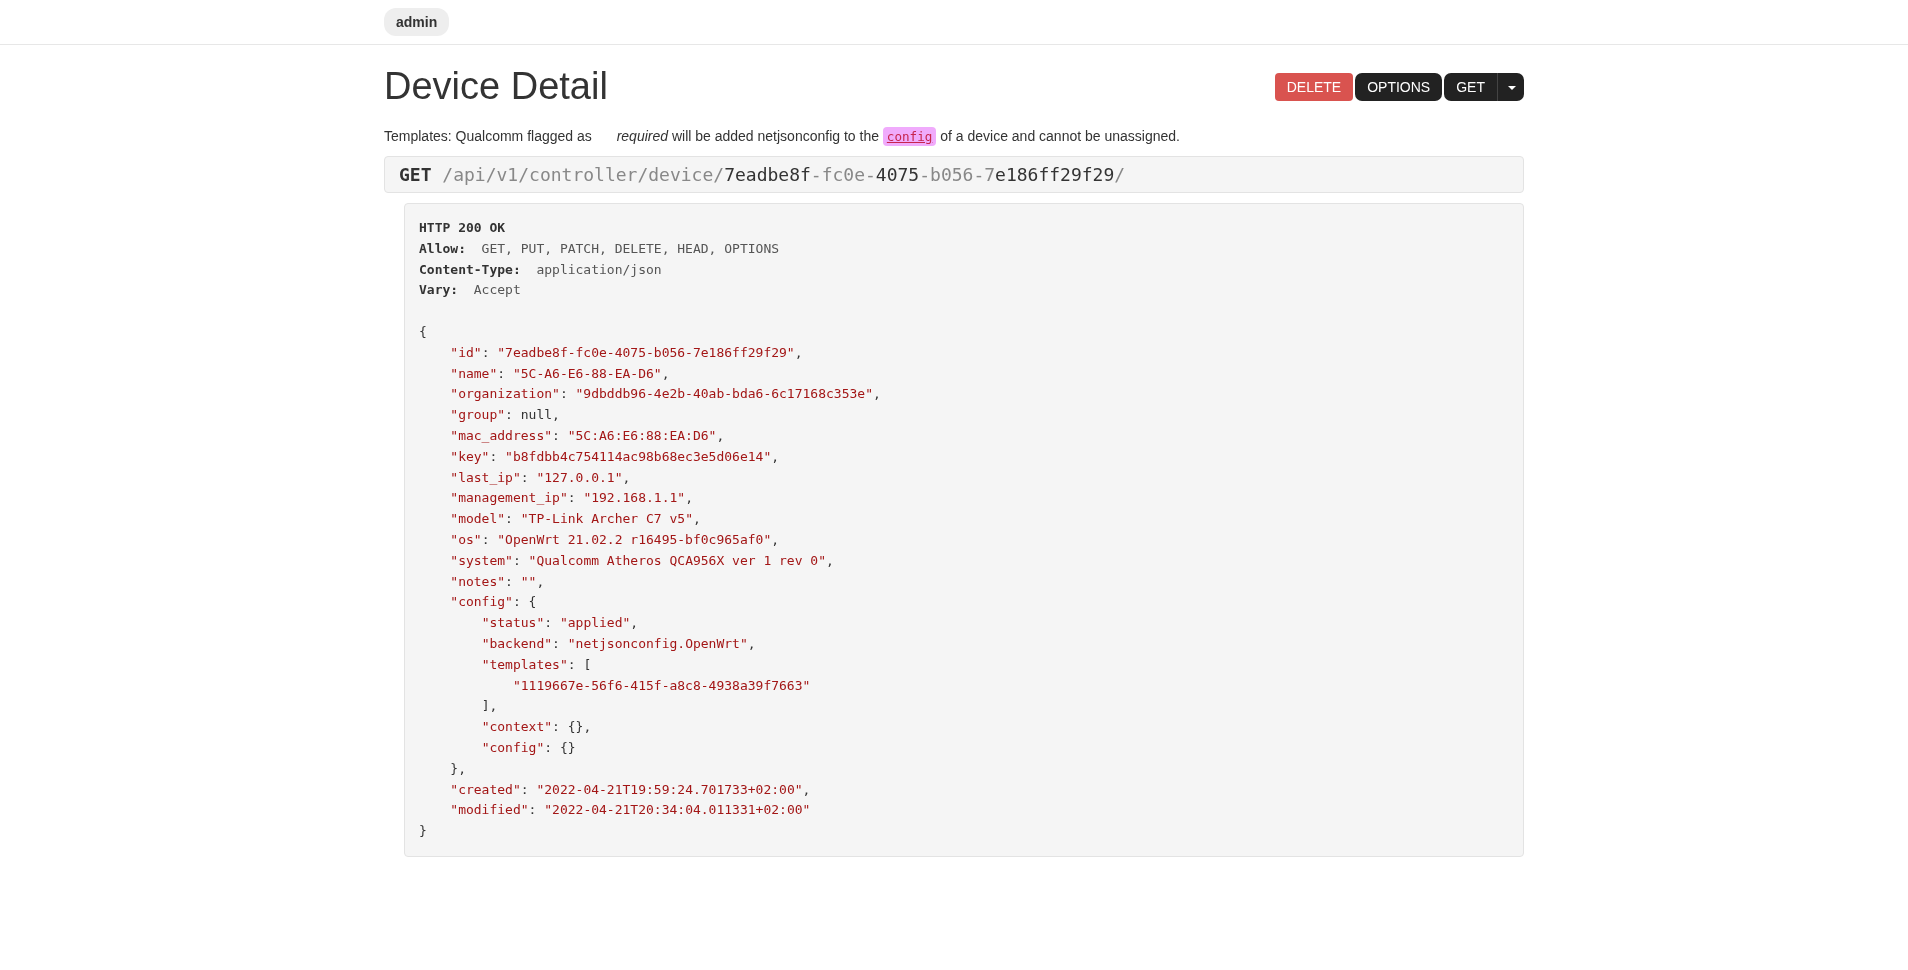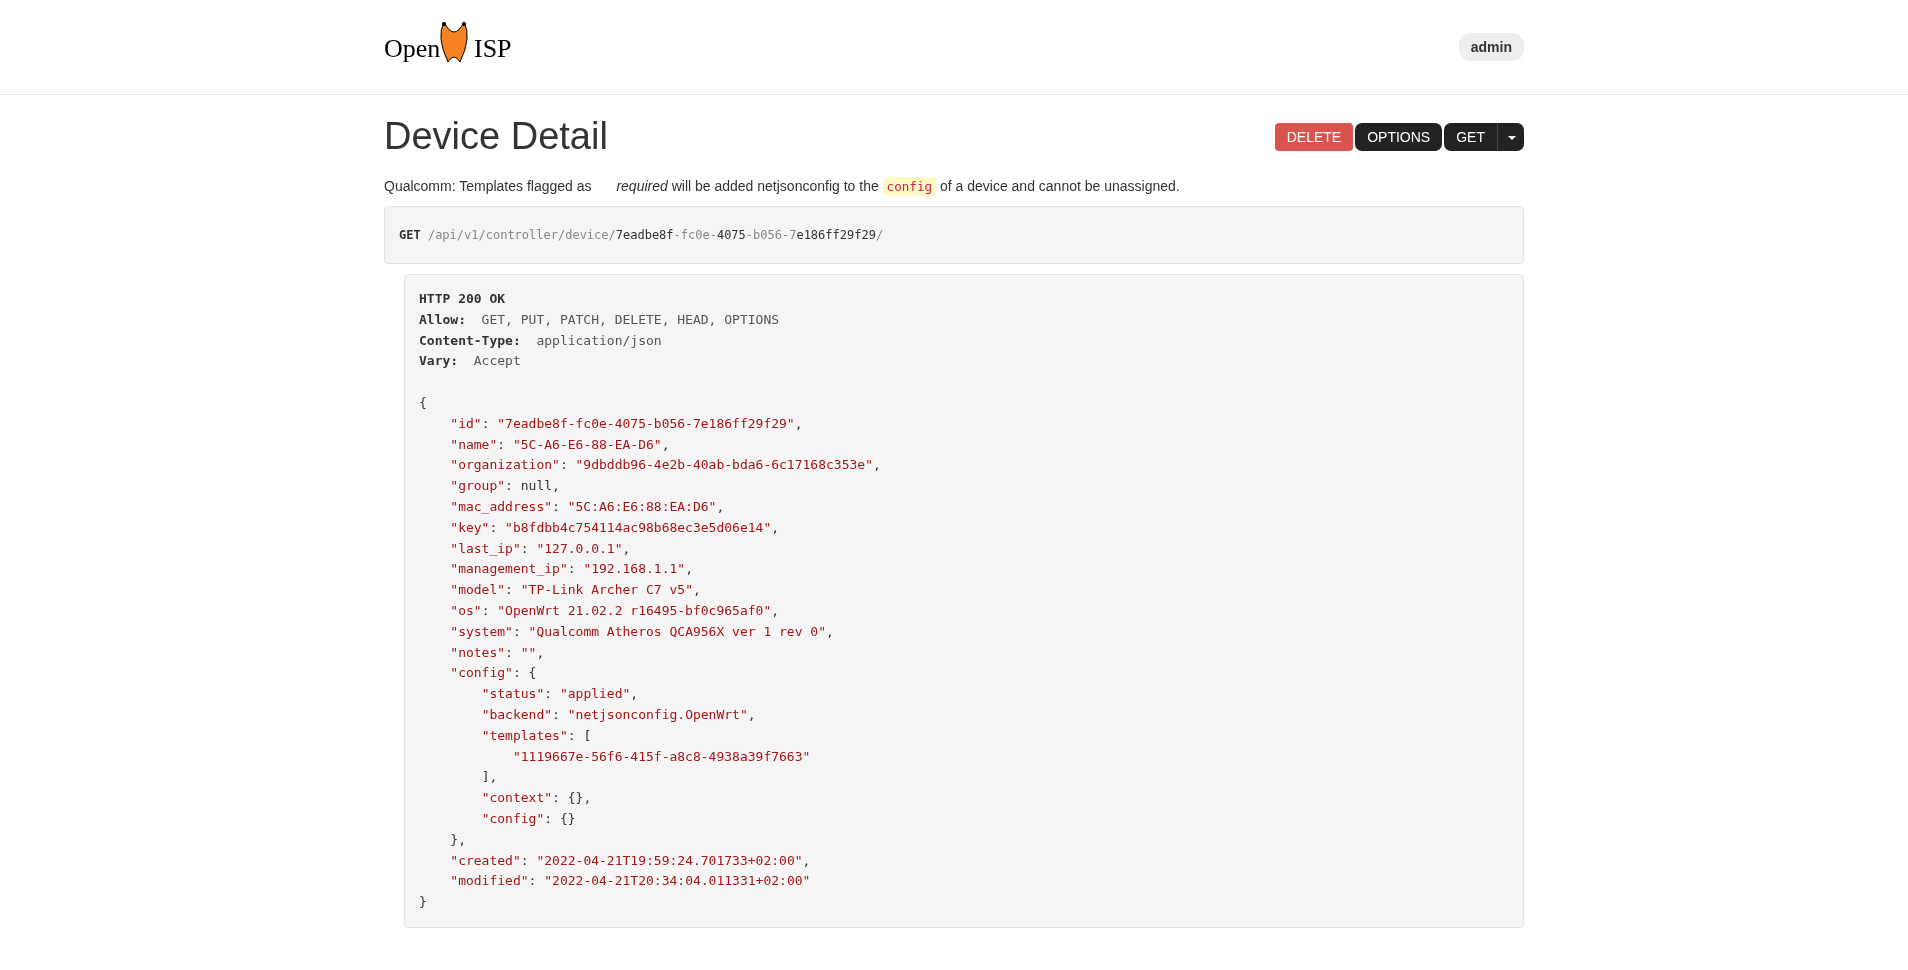--- a/index.html
+++ b/index.html
@@ -14,68 +14,57 @@
 .btn-group { display: flex; gap: 2px; }
 .btn { padding: 6px 12px; font-size: 14px; border-radius: 4px; border: none; cursor: pointer; font-weight: normal; }
 .btn-danger { background: #d9534f; color: #fff; }
 .btn-dark { background: #222; color: #fff; border-radius: 7px; }
 .btn-split { display: flex; }
 .btn-split .btn:first-child { border-top-right-radius: 0; border-bottom-right-radius: 0; }
 .btn-split .btn:last-child { border-top-left-radius: 0; border-bottom-left-radius: 0; border-left: 1px solid #444; padding: 6px 8px; }
 .caret { display: inline-block; width: 0; height: 0; margin-left: 2px; vertical-align: middle; border-top: 4px solid #fff; border-right: 4px solid transparent; border-left: 4px solid transparent; }
 .description { margin: 12px 0; color: #333; font-size: 14px; }
 .description em { font-style: italic; margin-left: 21px; }
-.description code { background: #fef9c3; color: #c7254e; padding: 2px 4px; font-size: 90%; border-radius: 4px; font-family: Menlo, Monaco, Consolas, monospace; }
-.request-info { background: #f5f5f5; border: 1px solid #e3e3e3; border-radius: 4px; padding: 21px 14px; margin-bottom: 10px; font-family: Menlo, Monaco, Consolas, monospace; font-size: 12px; }
+.description code { background: #f0abfc; color: #c7254e; padding: 2px 4px; font-size: 90%; border-radius: 4px; font-family: Menlo, Monaco, Consolas, monospace; text-decoration: underline; }
+.request-info { background: #f5f5f5; border: 1px solid #e3e3e3; border-radius: 4px; padding: 7px 14px; margin-bottom: 10px; font-family: Menlo, Monaco, Consolas, monospace; font-size: 18px; }
 .request-info .method { font-weight: bold; }
 .request-info .path-dark { color: #333; font-weight: 500; }
 .request-info .path-light { color: #888; }
 .response { background: #f5f5f5; border: 1px solid #e3e3e3; border-radius: 4px; padding: 14px; font-family: Menlo, Monaco, Consolas, monospace; font-size: 13px; line-height: 1.6; white-space: pre; overflow-x: auto; margin-left: 20px; }
 .response .hdr { font-weight: bold; color: #333; }
 .response .hdr-val { color: #555; }
 .response .key { color: #a31616; }
 .response .str { color: #a31616; }
 .response .lit { color: #333; }
 .response .pun { color: #333; }
 </style>
 </head>
 <body>
 
 <div class="navbar">
   <div class="container navbar-inner">
-    <a class="logo" href="#">
-      <svg width="140" height="70" viewBox="0 0 140 70">
-        <text x="0" y="45" font-family="serif" font-size="26" fill="#000">Open</text>
-        <g transform="translate(70,35)">
-          <path d="M -10,-25 Q 0,-5 10,-25 Q 18,-10 6,15 Q 0,5 -6,15 Q -18,-10 -10,-25 Z" fill="#f58220" stroke="#000" stroke-width="1"></path>
-          <circle cx="-10" cy="-23" r="2" fill="#000"></circle>
-          <circle cx="10" cy="-23" r="2" fill="#000"></circle>
-        </g>
-        <text x="90" y="45" font-family="serif" font-size="26" fill="#000">ISP</text>
-      </svg>
-    </a>
     <a class="admin-btn">admin</a>
   </div>
 </div>
 
 <div class="container">
   <div class="page-header">
     <h1>Device Detail</h1>
     <div class="btn-group">
       <button class="btn btn-danger">DELETE</button>
       <button class="btn btn-dark">OPTIONS</button>
       <div class="btn-split">
         <button class="btn btn-dark">GET</button>
         <button class="btn btn-dark"><span class="caret"></span></button>
       </div>
     </div>
   </div>
 
   <p class="description">
-    <span>Qualcomm: Templates flagged as </span><em>required</em><span> will be added netjsonconfig to the </span><code>config</code><span> of a device and cannot be unassigned.</span>
+    <span>Templates: Qualcomm flagged as </span><em>required</em><span> will be added netjsonconfig to the </span><code>config</code><span> of a device and cannot be unassigned.</span>
   </p>
 
   <div class="request-info">
     <span class="method">GET</span><span class="path-light"> /api/v1/controller/device/</span><span class="path-dark">7eadbe8f</span><span class="path-light">-fc0e-</span><span class="path-dark">4075</span><span class="path-light">-b056-7</span><span class="path-dark">e186ff29f29</span><span class="path-light">/</span>
   </div>
 
   <pre class="response" id="response-pre"><span class="hdr">HTTP 200 OK</span>
 <span class="hdr">Allow:</span><span class="hdr-val">  GET, PUT, PATCH, DELETE, HEAD, OPTIONS</span>
 <span class="hdr">Content-Type:</span><span class="hdr-val">  application/json</span>
 <span class="hdr">Vary:</span><span class="hdr-val">  Accept</span>

